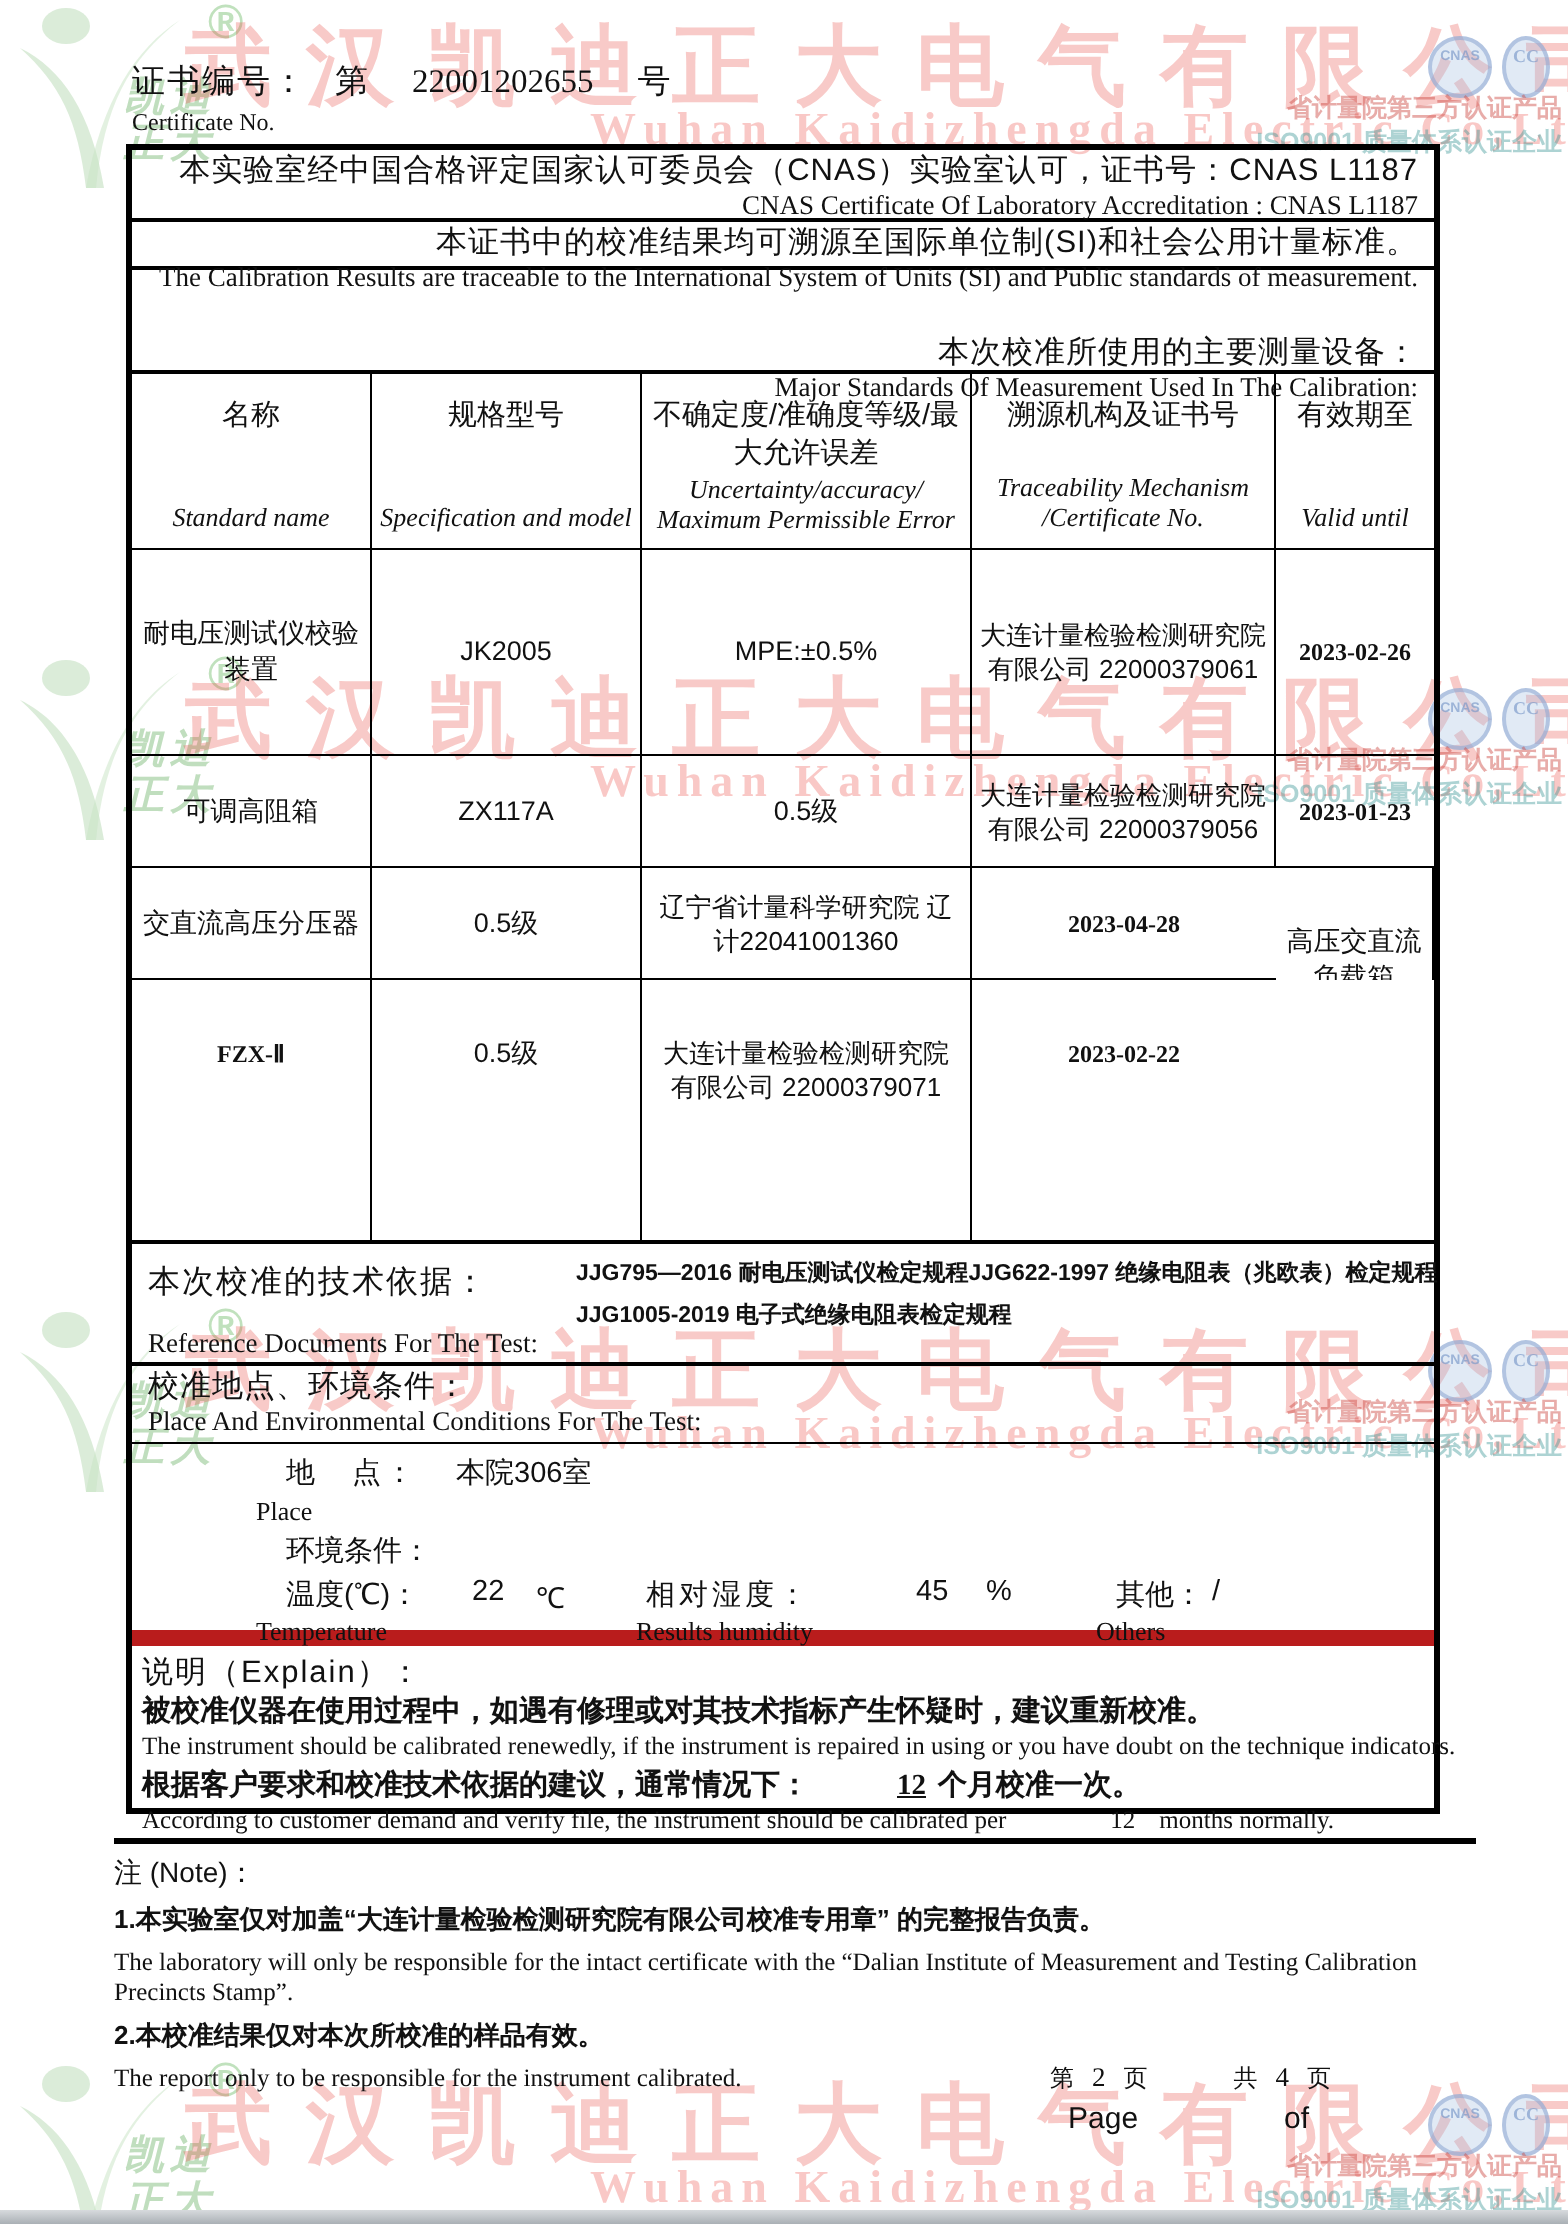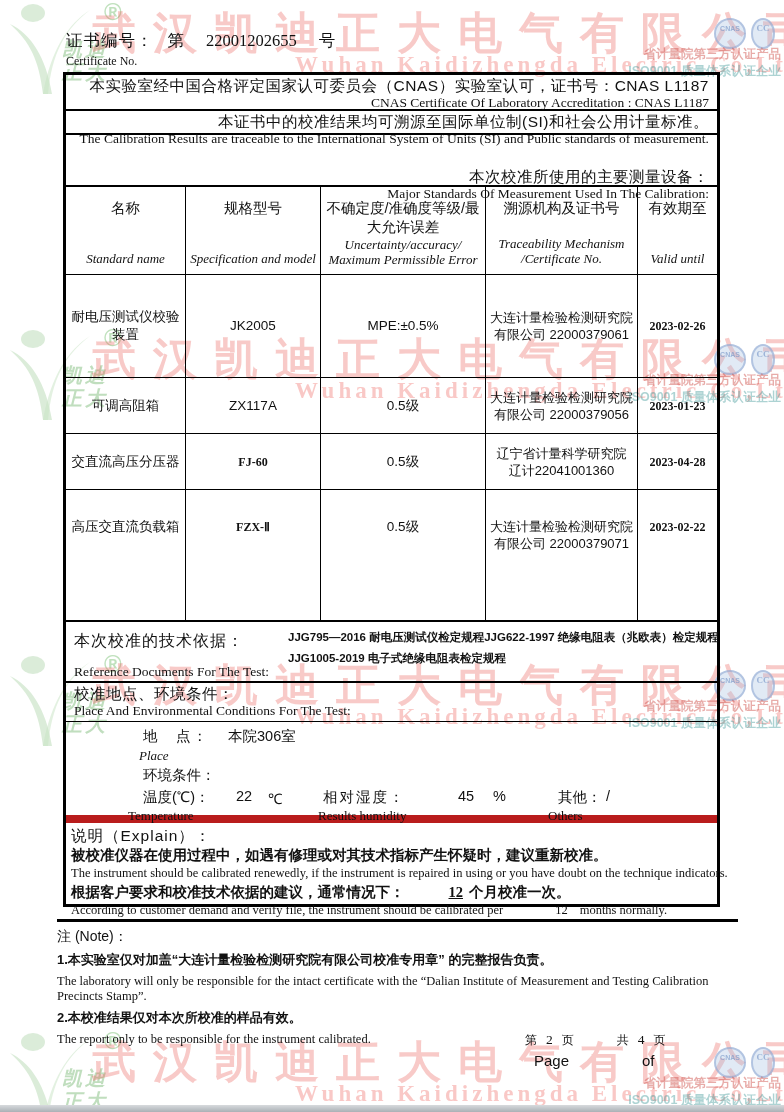--- a/index.html
+++ b/index.html
@@ -264,21 +264,20 @@
       <div class="cell td src">大连计量检验检测研究院 有限公司 22000379061</div>
       <div class="cell td serif c5">2023-02-26</div>
 
       <div class="cell td">可调高阻箱</div>
       <div class="cell td">ZX117A</div>
       <div class="cell td">0.5级</div>
       <div class="cell td src">大连计量检验检测研究院 有限公司 22000379056</div>
       <div class="cell td serif c5">2023-01-23</div>
 
       <div class="cell td">交直流高压分压器</div>
-      <div class="cell td serif">FJ-60</div>
       <div class="cell td">0.5级</div>
       <div class="cell td src">辽宁省计量科学研究院 辽计22041001360</div>
       <div class="cell td serif c5">2023-04-28</div>
 
       <div class="cell td top rlast">高压交直流负载箱</div>
       <div class="cell td serif top rlast">FZX-Ⅱ</div>
       <div class="cell td top rlast">0.5级</div>
       <div class="cell td src top rlast">大连计量检验检测研究院 有限公司 22000379071</div>
       <div class="cell td serif top c5 rlast">2023-02-22</div>
     </div>
@@ -293,21 +292,21 @@
     </div>
 
     <div class="sec s-place">
       <div class="cn-line">校准地点、环境条件：</div>
       <div class="en-line">Place And Environmental Conditions For The Test:</div>
     </div>
 
     <div class="sec s-env">
       <span class="abs" style="left:77px; top:5px; letter-spacing:2px;">地　点：</span>
       <span class="abs" style="left:162px; top:5px;">本院306室</span>
-      <span class="abs env-en" style="left:73px; top:26px;font-style:italic;">Place</span>
+      <span class="abs env-en" style="left:62px; top:26px;">Place</span>
       <span class="abs" style="left:77px; top:44px;">环境条件：</span>
       <span class="abs" style="left:77px; top:66px;">温度(℃)：</span>
       <span class="abs" style="left:170px; top:66px;">22</span>
       <span class="abs" style="left:202px; top:66px;">℃</span>
       <span class="abs" style="left:257px; top:66px; letter-spacing:2px;">相对湿度：</span>
       <span class="abs" style="left:392px; top:66px;">45</span>
       <span class="abs" style="left:427px; top:66px;">%</span>
       <span class="abs" style="left:492px; top:66px;">其他：</span>
       <span class="abs" style="left:540px; top:66px;">/</span>
       <span class="abs env-en" style="left:62px; top:86px;">Temperature</span>

